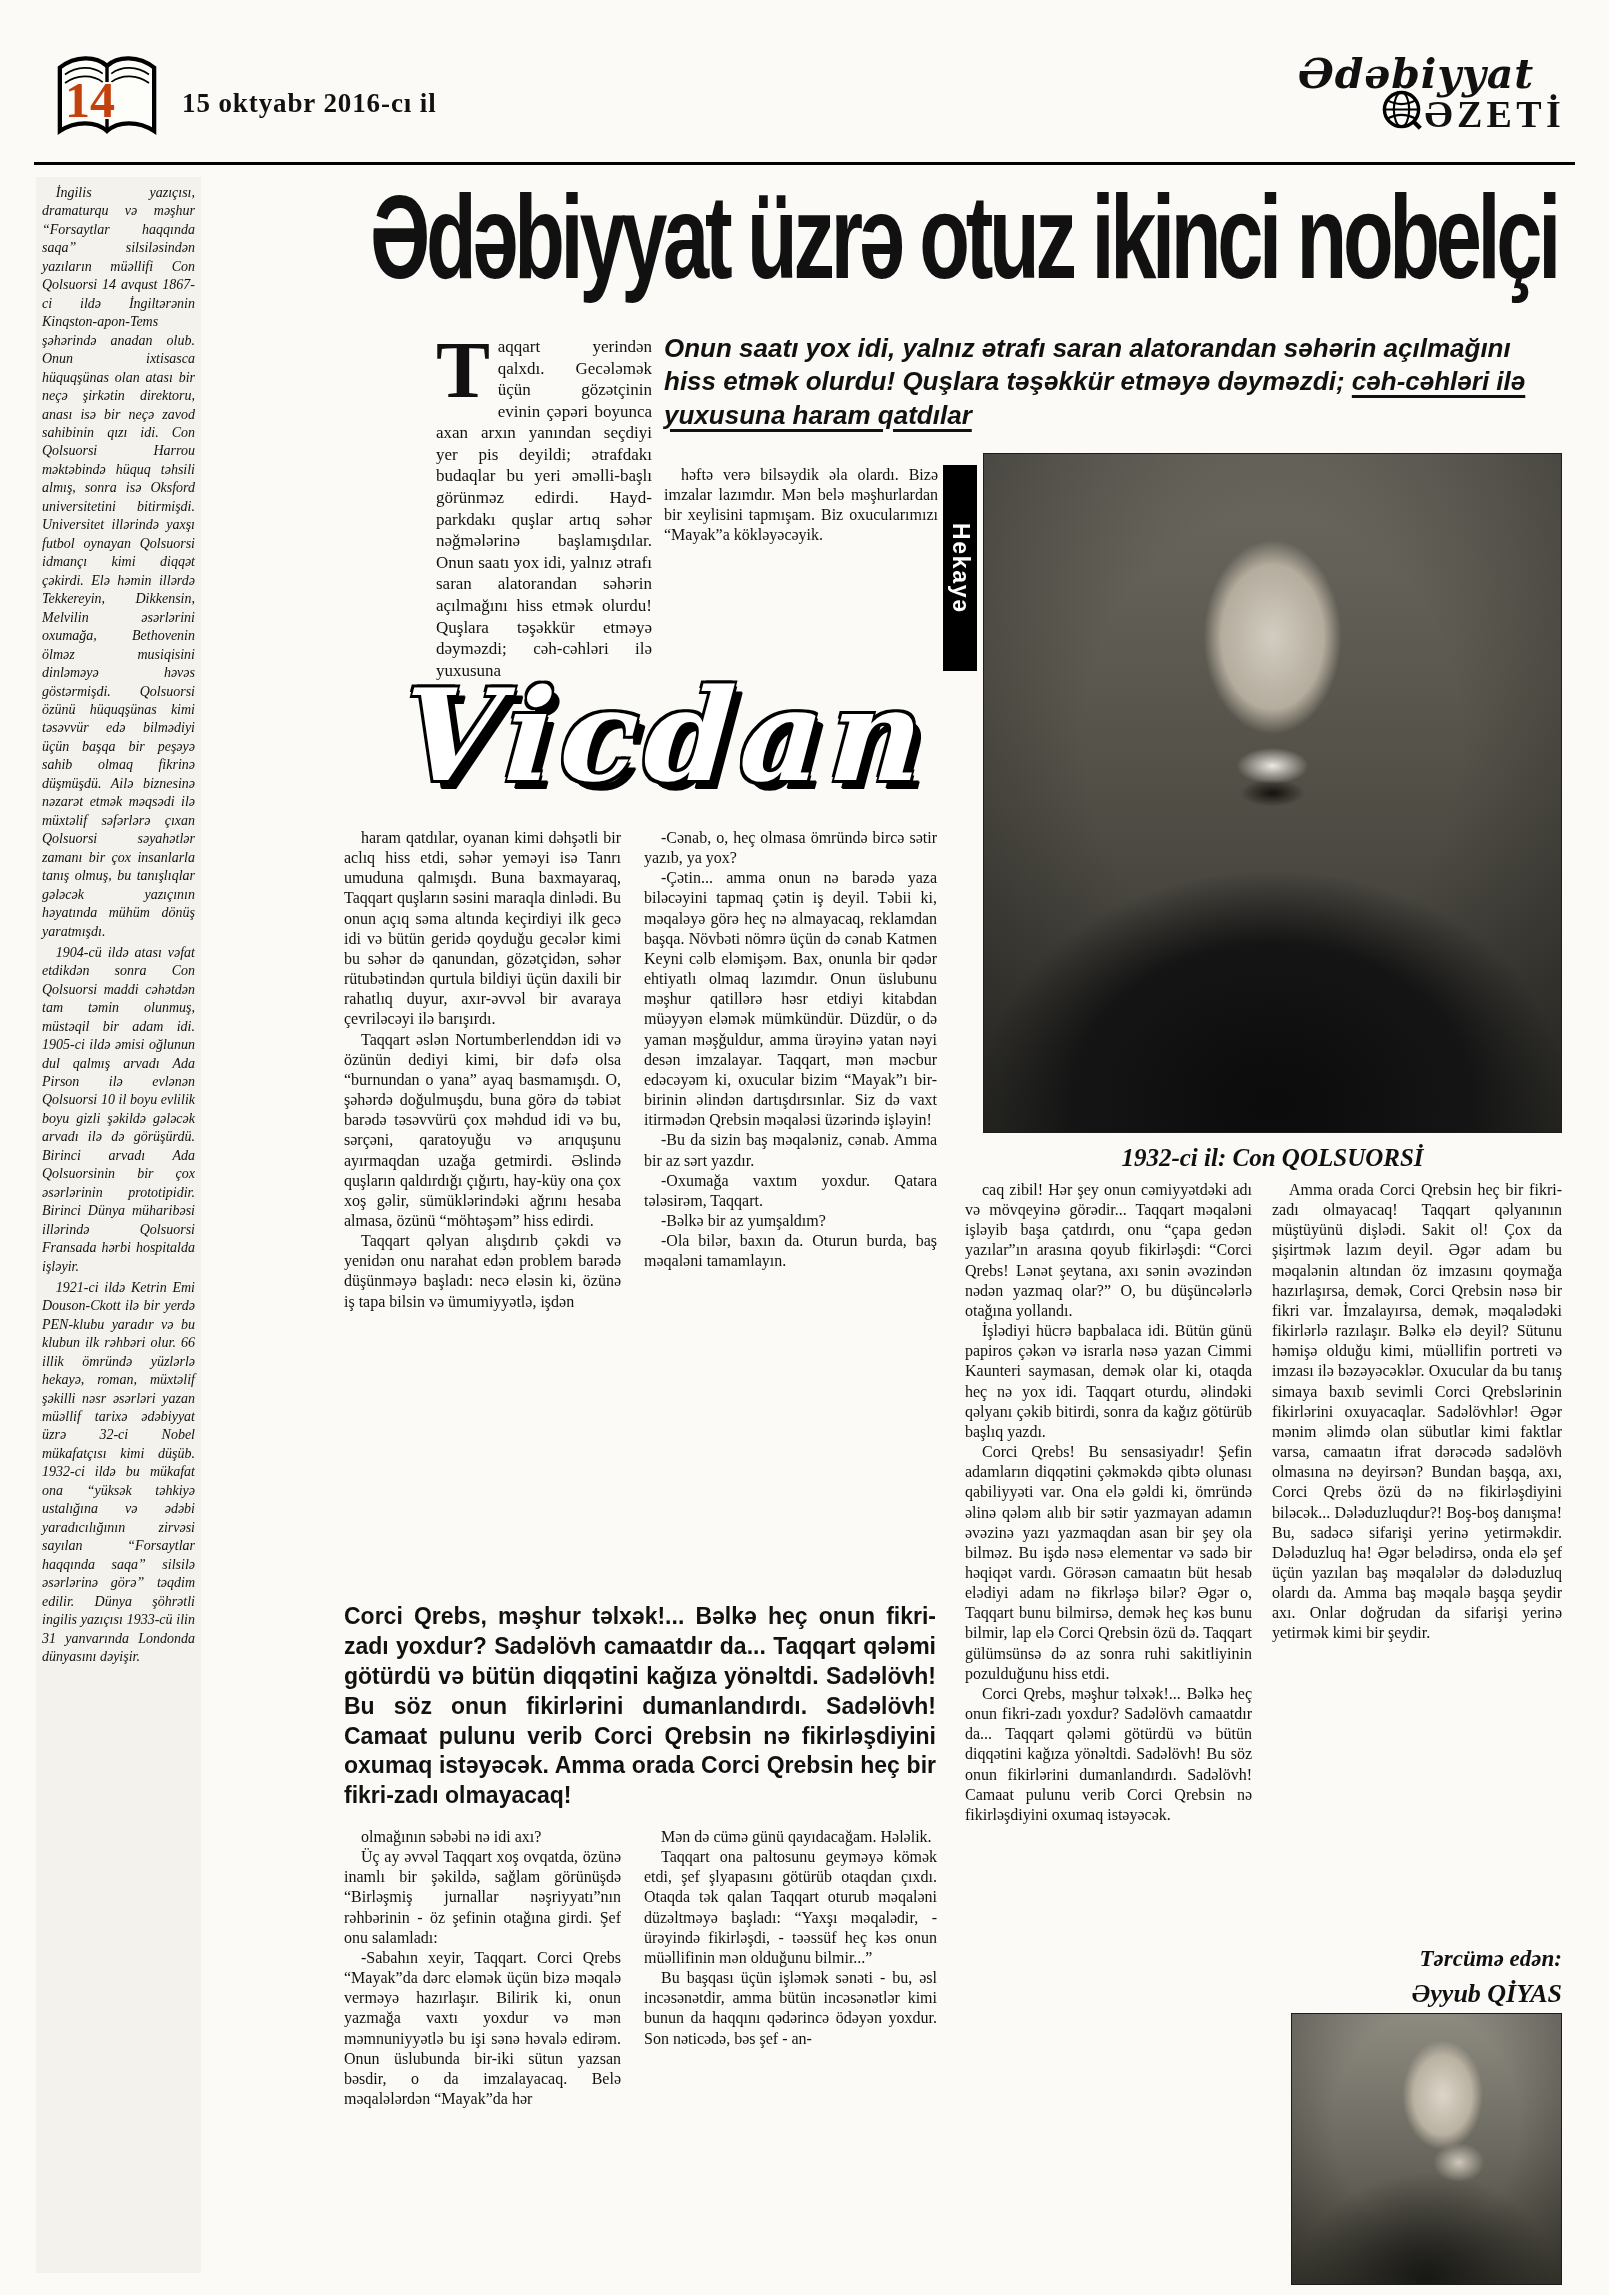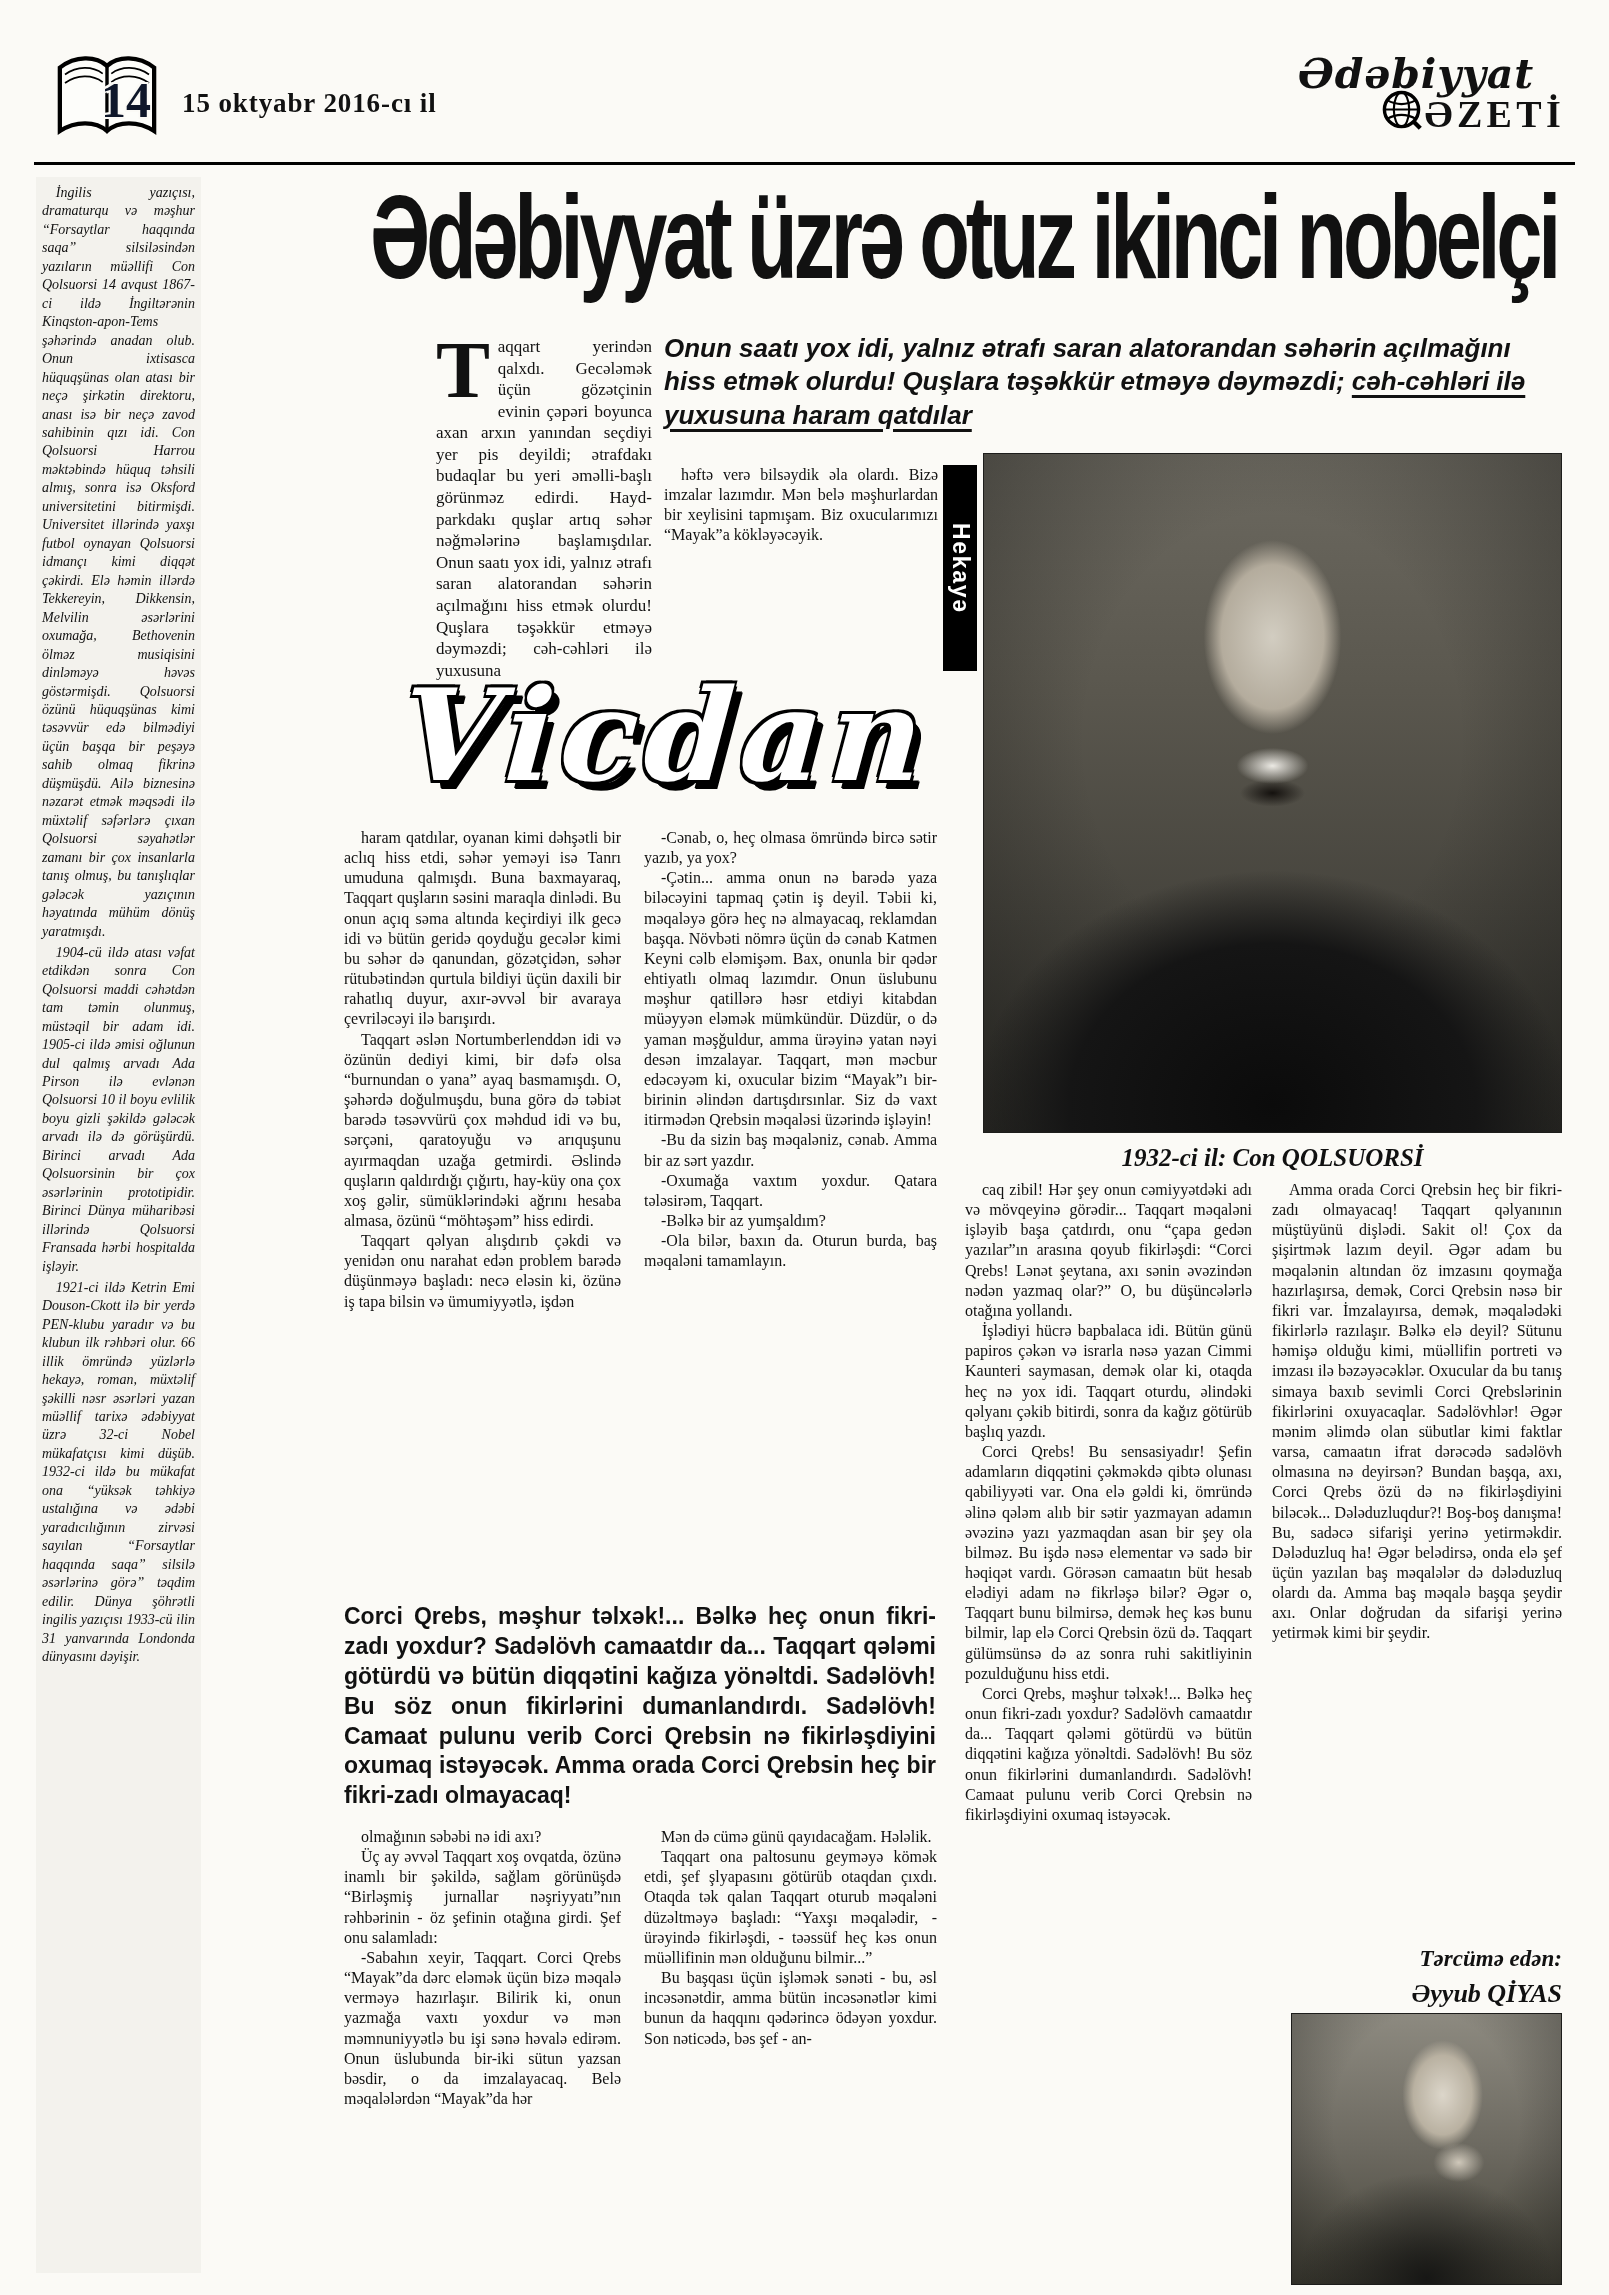--- a/index.html
+++ b/index.html
@@ -3,22 +3,22 @@
 <meta charset="utf-8">
 <style>
   html,body{margin:0;padding:0;background:#d9d8d4;}
   #page{position:relative;width:1610px;height:2295px;margin:0 auto;background:#fbfaf6;color:#111;
         font-family:"Liberation Serif",serif;overflow:hidden;}
   .abs{position:absolute;}
 
   
   .book-wrap{left:53px;top:52px;width:108px;height:98px;}
   .book-wrap svg{position:absolute;left:0;top:0;}
-  .pagenum{position:absolute;left:12px;top:19px;width:86px;text-align:right;
-           font:bold 50px "Liberation Serif",serif;color:#0f172a;
+  .pagenum{position:absolute;left:12px;top:19px;width:86px;text-align:left;
+           font:bold 50px "Liberation Serif",serif;color:#c2410c;
            text-shadow:-1.7px -1.7px 0 #fbfaf6,1.7px -1.7px 0 #fbfaf6,-1.7px 1.7px 0 #fbfaf6,1.7px 1.7px 0 #fbfaf6;}
   .issue-date{left:182px;top:88px;font:bold 27px "Liberation Serif",serif;letter-spacing:0.9px;}
   .logo{right:45px;top:50px;text-align:right;}
   .logo-top{font:bold italic 41px "DejaVu Serif",serif;letter-spacing:0.9px;margin-right:31px;}
   .logo-bottom{display:flex;align-items:center;justify-content:flex-end;gap:2.6px;margin-top:-8.6px;
                font:bold 38px "Liberation Serif",serif;letter-spacing:4.3px;}
   .hrule{left:34px;top:162px;width:1541px;height:2.6px;background:#000;}
 
   
   .sidebar{left:36px;top:177px;width:165px;height:2096px;padding:6.9px 6px;box-sizing:border-box;

